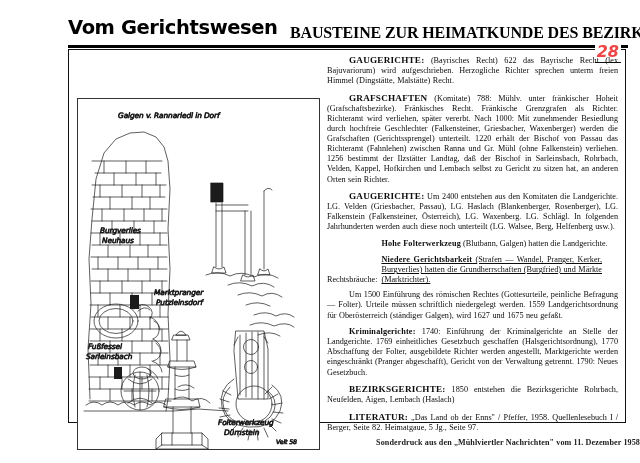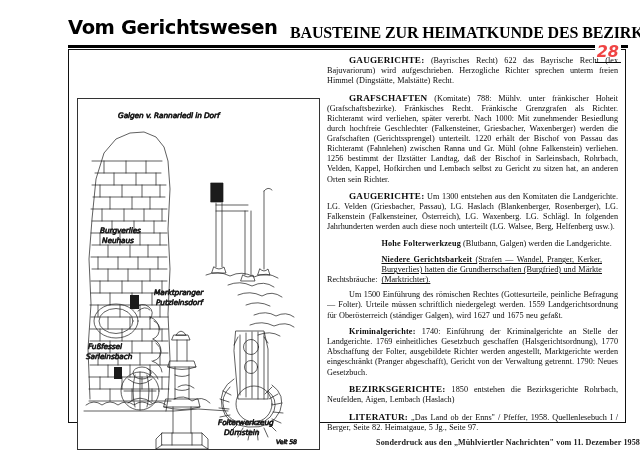--- a/index.html
+++ b/index.html
@@ -279,26 +279,26 @@
         </g>
       </svg>
     </div>
 
     <div class="textcol">
 
       <p class="para"><span class="lead caps">GAUGERICHTE:</span><span> (Bayrisches Recht) 622 das Bayrische Recht (lex Bajuvariorum) wird aufgeschrieben. Herzogliche Richter sprechen unterm freien Himmel (Dingstätte, Malstätte) Recht.</span></p>
 
       <p class="para"><span class="lead caps">GRAFSCHAFTEN</span><span> (Komitate) 788: Mühlv. unter fränkischer Hoheit (Grafschaftsbezirke). Fränkisches Recht. Fränkische Grenzgrafen als Richter. Richteramt wird verliehen, später vererbt. Nach 1000: Mit zunehmender Besiedlung durch hochfreie Geschlechter (Falkensteiner, Griesbacher, Waxenberger) werden die Grafschaften (Gerichtssprengel) unterteilt. 1220 erhält der Bischof von Passau das Richteramt (Fahnlehen) zwischen Ranna und Gr. Mühl (ohne Falkenstein) verliehen. 1256 bestimmt der Ilzstätter Landtag, daß der Bischof in Sarleinsbach, Rohrbach, Velden, Kappel, Hofkirchen und Lembach selbst zu Gericht zu sitzen hat, an anderen Orten sein Richter.</span></p>
 
-      <p class="para"><span class="lead caps">GAUGERICHTE:</span><span> Um 1300 entstehen aus den Komitaten die Landgerichte. LG. Velden (Griesbacher, Passau), LG. Haslach (Blankenberger, Rosenberger), LG. Falkenstein (Falkensteiner, Österreich), LG. Waxenberg. LG. Schlägl. In folgenden Jahrhunderten werden auch diese noch unterteilt (LG. Walsee, Berg, Helfenberg usw.).</span></p>
+      <p class="para"><span class="lead caps">GAUGERICHTE:</span><span> Um 2400 entstehen aus den Komitaten die Landgerichte. LG. Velden (Griesbacher, Passau), LG. Haslach (Blankenberger, Rosenberger), LG. Falkenstein (Falkensteiner, Österreich), LG. Waxenberg. LG. Schlägl. In folgenden Jahrhunderten werden auch diese noch unterteilt (LG. Walsee, Berg, Helfenberg usw.).</span></p>
 
       <div class="bruch">
         <span class="bruch-key">Rechtsbräuche:</span>
         <span class="bruch-body">
-          <span><span class="lead">Hohe Folterwerkzeug</span><span> (Blutbann, Galgen) werden die Landgerichte.</span></span>
+          <span><span class="lead">Hohe Folterwerkzeug</span><span> (Blutbann, Galgen) hatten die Landgerichte.</span></span>
           <span class="bruch-sub" style="display:block"><span class="lead">Niedere Gerichtsbarkeit</span><span> (Strafen — Wandel, Pranger, Kerker, Burgverlies) hatten die Grundherrschaften (Burgfried) und Märkte (Marktrichter).</span></span>
         </span>
       </div>
 
       <p class="para"><span>Um 1500 Einführung des römischen Rechtes (Gottesurteile, peinliche Befragung — Folter). Urteile müssen schriftlich niedergelegt werden. 1559 Landgerichtsordnung für Oberösterreich (ständiger Galgen), wird 1627 und 1675 neu gefaßt.</span></p>
 
       <p class="para"><span class="lead">Kriminalgerichte:</span><span> 1740: Einführung der Kriminalgerichte an Stelle der Landgerichte. 1769 einheitliches Gesetzbuch geschaffen (Halsgerichtsordnung), 1770 Abschaffung der Folter, ausgebildete Richter werden angestellt, Marktgerichte werden eingeschränkt (Pranger abgeschafft), Gericht von der Verwaltung getrennt. 1790: Neues Gesetzbuch.</span></p>
 
       <p class="para"><span class="lead caps">BEZIRKSGERICHTE:</span><span> 1850 entstehen die Bezirksgerichte Rohrbach, Neufelden, Aigen, Lembach (Haslach)</span></p>
 

